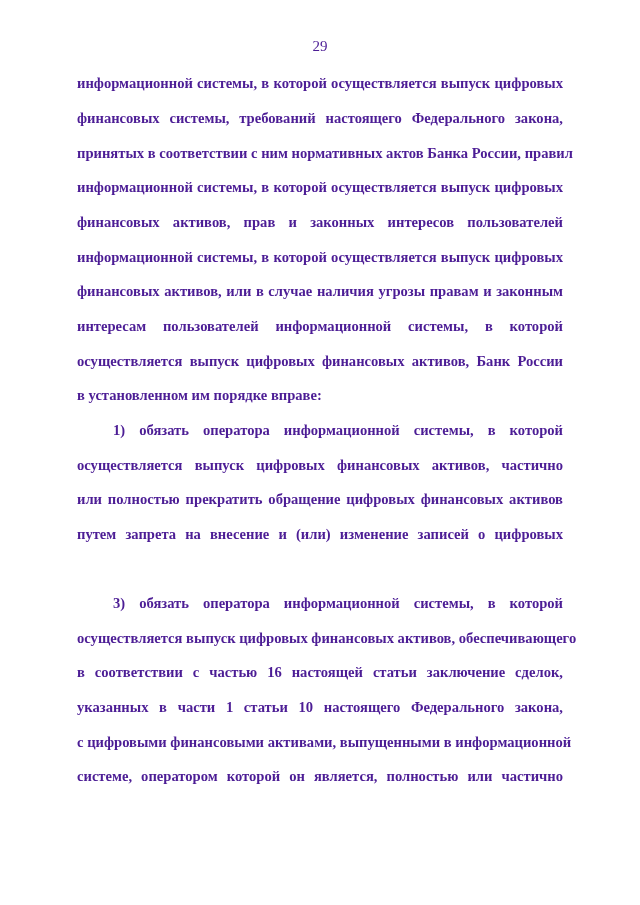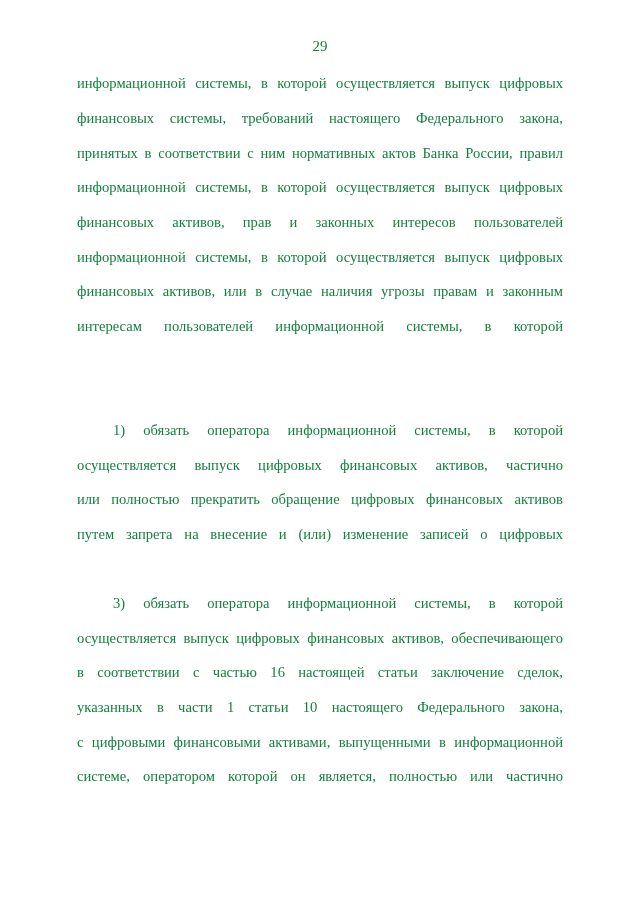--- a/index.html
+++ b/index.html
@@ -1,48 +1,50 @@
 <!DOCTYPE html>
 <html><head>
 <meta charset="utf-8">
 <style>
   html, body { margin: 0; padding: 0; background: #ffffff; }
   body { width: 640px; height: 905px; position: relative; overflow: hidden; }
   .page {
     position: absolute; left: 0; top: 0; width: 640px; height: 905px;
-    background: #ffffff; color: #15803d;
+    background: #ffffff; color: #4c1d95;
     font-family: "Liberation Serif", "DejaVu Serif", serif;
   }
   .page-number {
     position: absolute; left: 0; width: 640px; top: 37px;
     text-align: center; font-size: 15px; line-height: 18px;
   }
   .line {
     position: absolute; left: 77px; width: 486px;
     font-size: 14.6px; line-height: 18px; height: 18px;
     white-space: nowrap; overflow: visible;
-    text-align: justify; text-align-last: justify;
+    text-align: justify; text-align-last: justify; font-weight: bold;
   }
   .line.last { text-align-last: left; }
   .line.indent { left: 113px; width: 450px; }
 </style>
 </head>
 <body>
 
 <div class="page">
   <div class="page-number">29</div>
 
   <div class="line" style="top:74px">информационной системы, в которой осуществляется выпуск цифровых</div>
   <div class="line" style="top:109px">финансовых системы, требований настоящего Федерального закона,</div>
   <div class="line" style="top:144px">принятых в соответствии с ним нормативных актов Банка России, правил</div>
   <div class="line" style="top:178px">информационной системы, в которой осуществляется выпуск цифровых</div>
   <div class="line" style="top:213px">финансовых активов, прав и законных интересов пользователей</div>
   <div class="line" style="top:248px">информационной системы, в которой осуществляется выпуск цифровых</div>
   <div class="line" style="top:317px">интересам пользователей информационной системы, в которой</div>
   <div class="line" style="top:282px">финансовых активов, или в случае наличия угрозы правам и законным</div>
+  <div class="line" style="top:352px">осуществляется выпуск цифровых финансовых активов, Банк России</div>
+  <div class="line last" style="top:386px">в установленном им порядке вправе:</div>
 
   <div class="line indent" style="top:421px">1) обязать оператора информационной системы, в которой</div>
   <div class="line" style="top:456px">осуществляется выпуск цифровых финансовых активов, частично</div>
   <div class="line" style="top:525px">путем запрета на внесение и (или) изменение записей о цифровых</div>
   <div class="line" style="top:490px">или полностью прекратить обращение цифровых финансовых активов</div>
 
   <div class="line indent" style="top:594px">3) обязать оператора информационной системы, в которой</div>
   <div class="line" style="top:629px">осуществляется выпуск цифровых финансовых активов, обеспечивающего</div>
   <div class="line" style="top:663px">в соответствии с частью 16 настоящей статьи заключение сделок,</div>
   <div class="line" style="top:698px">указанных в части 1 статьи 10 настоящего Федерального закона,</div>

